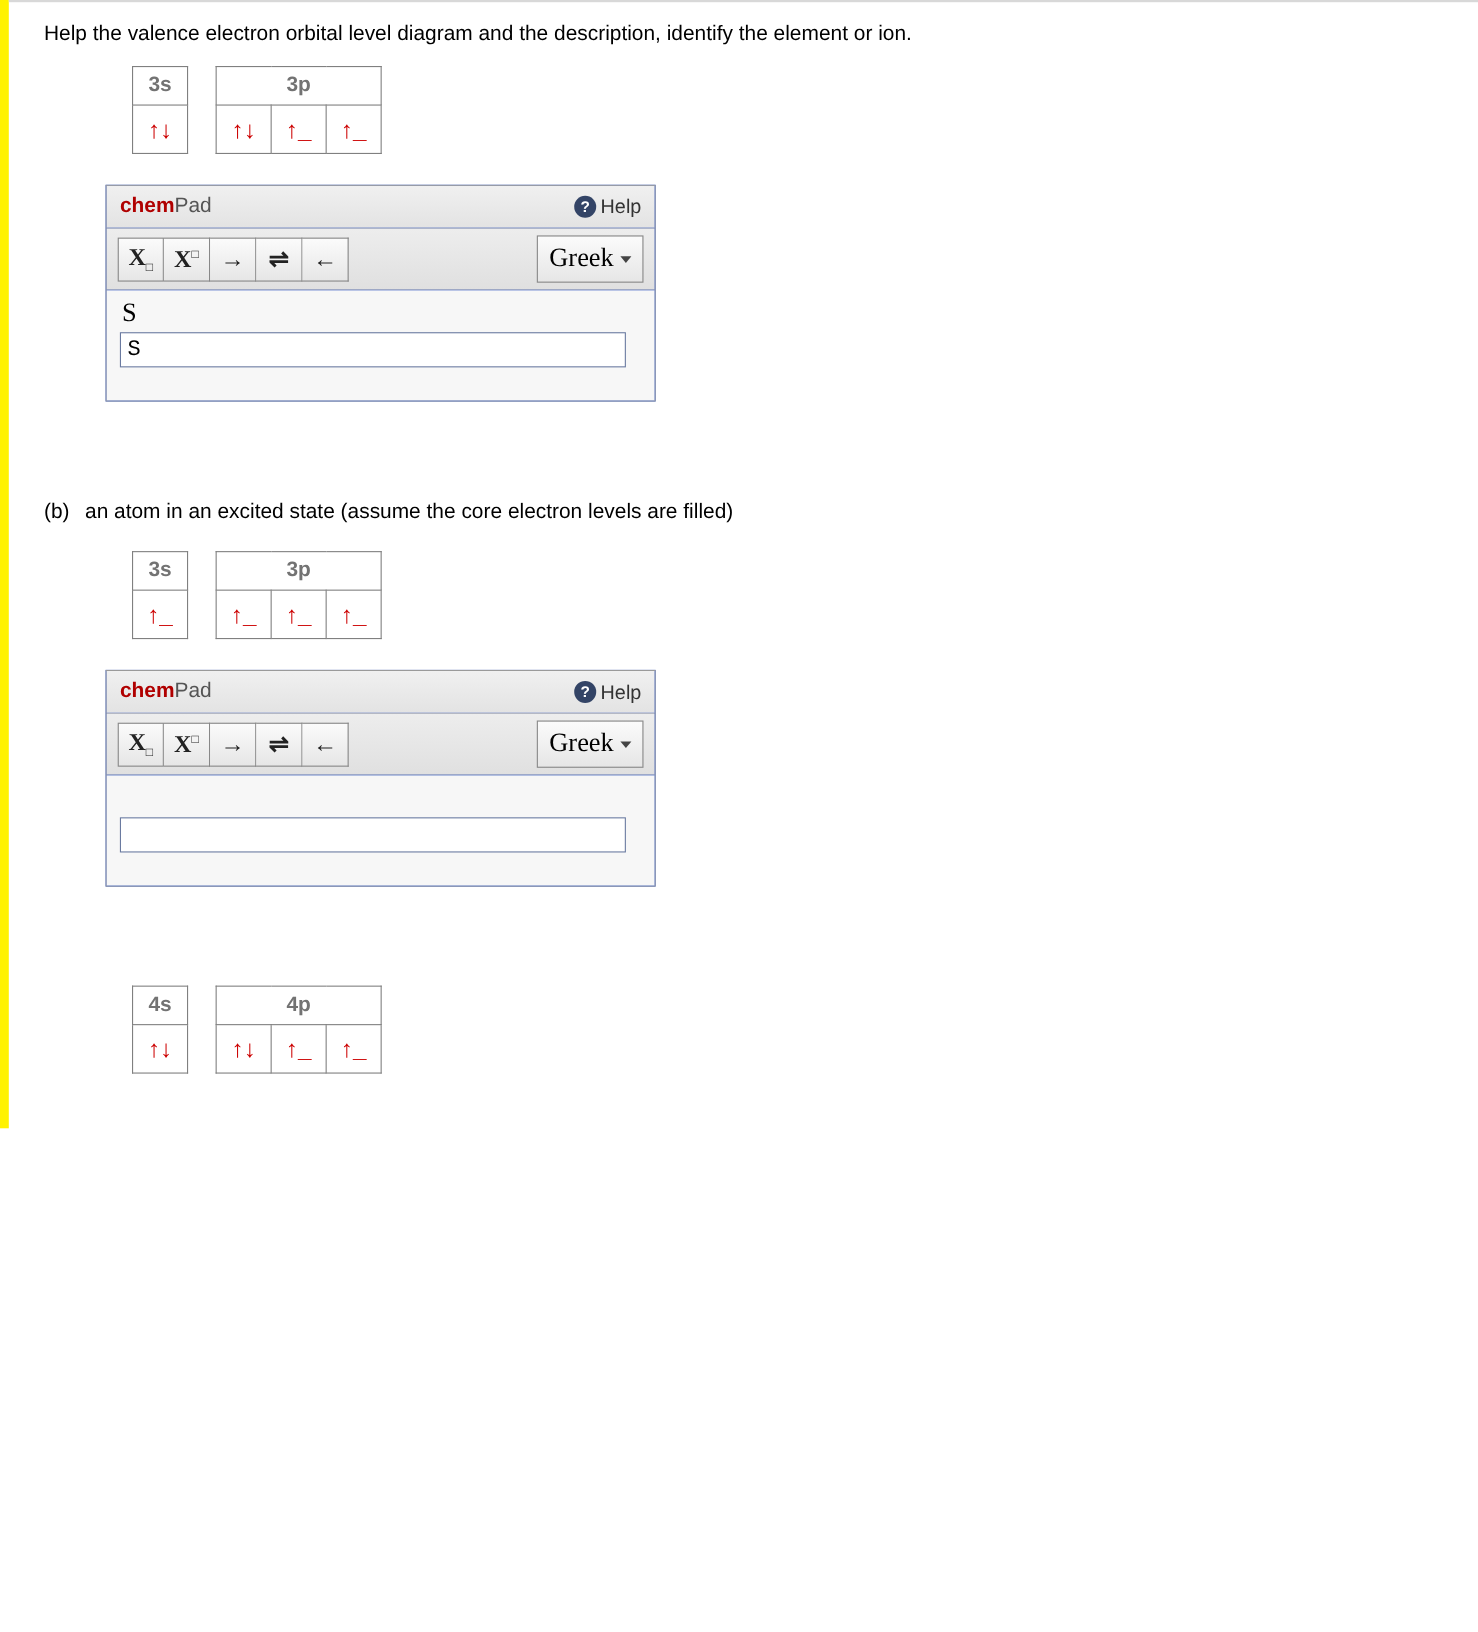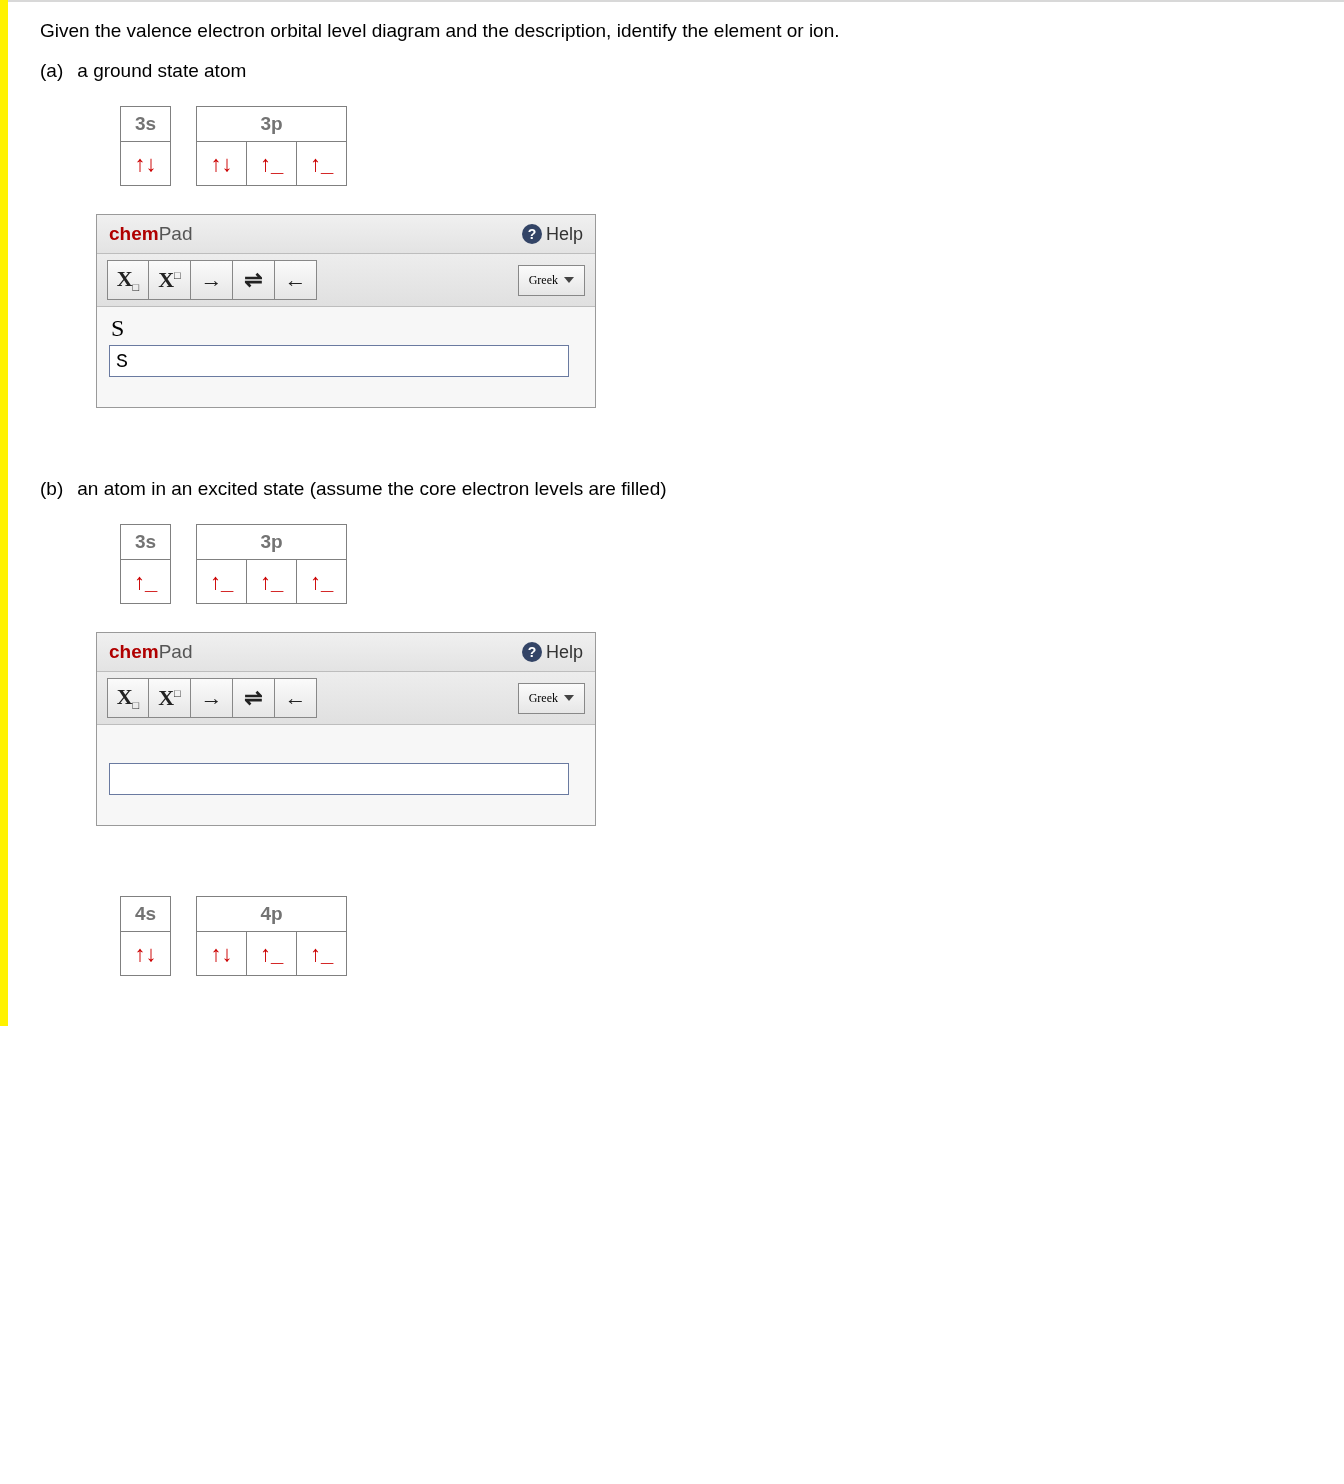--- a/index.html
+++ b/index.html
@@ -48,21 +48,21 @@
     font-size: 22px;
     width: 50px;
     height: 44px;
     padding: 0;
   }
   .chempad {
     margin-left: 56px;
     width: 500px;
     border: 1px solid #9a9a9a;
     background: #1d4ed8;
-    margin-bottom: 70px;
+    margin-bottom: 90px;
   }
   .cp-titlebar {
     display: flex;
     align-items: center;
     padding: 8px 12px;
     border-bottom: 1px solid #bdbdbd;
     background: linear-gradient(#f0f0f0,#e3e3e3);
   }
   .cp-title .chem { color:#b00000; font-weight:bold; }
   .cp-title .pad { color:#555; }
@@ -89,21 +89,21 @@
   }
   .tbtn + .tbtn { border-left:none; }
   .tbtn .sub { font-size:11px; vertical-align:sub; }
   .tbtn .sup { font-size:11px; vertical-align:super; }
   .greek-btn {
     margin-left:auto;
     border:1px solid #888;
     background:linear-gradient(#fbfbfb,#e6e6e6);
     padding: 7px 10px;
     font-family: "Times New Roman", serif;
-    font-size:12px;
+    font-size:24px;
     cursor:pointer;
     display:flex; align-items:center; gap:6px;
   }
   .caret {
     width:0; height:0;
     border-left:5px solid transparent;
     border-right:5px solid transparent;
     border-top:6px solid #444;
   }
   .cp-body { padding: 8px 12px 30px 12px; background:#f7f7f7; }
@@ -125,26 +125,22 @@
   }
   .answer-input::placeholder { color:#999; }
 </style>
 </head>
 <body>
 
 <div class="side-bar"></div>
 
 <div class="content">
 
-  <div class="prompt">Given the valence electron orbital level diagram and the description, identify the element or ion.</div>
-
-  <div class="part-label">
-    <span class="part-id">(a)</span>
-    <span>a ground state atom</span>
-  </div>
+  <div class="prompt">Help the valence electron orbital level diagram and the description, identify the element or ion.</div>
+
 
   <div class="orbital-wrap">
     <table class="orbital-table">
       <tbody>
           <tr>
         <td class="hdr-cell"><span>3s</span></td>
         <td class="spacer-col"></td>
         <td class="hdr-cell" colspan="3"><span class="sp">3p</span></td>
       </tr>
       <tr>

